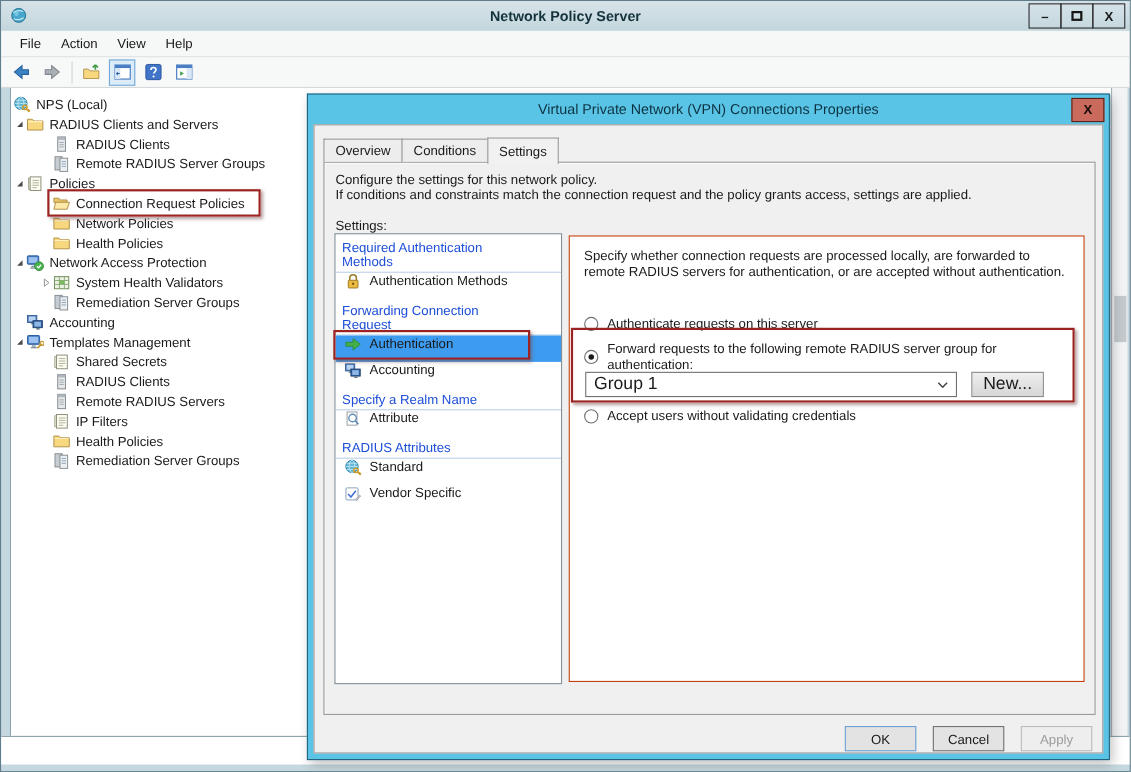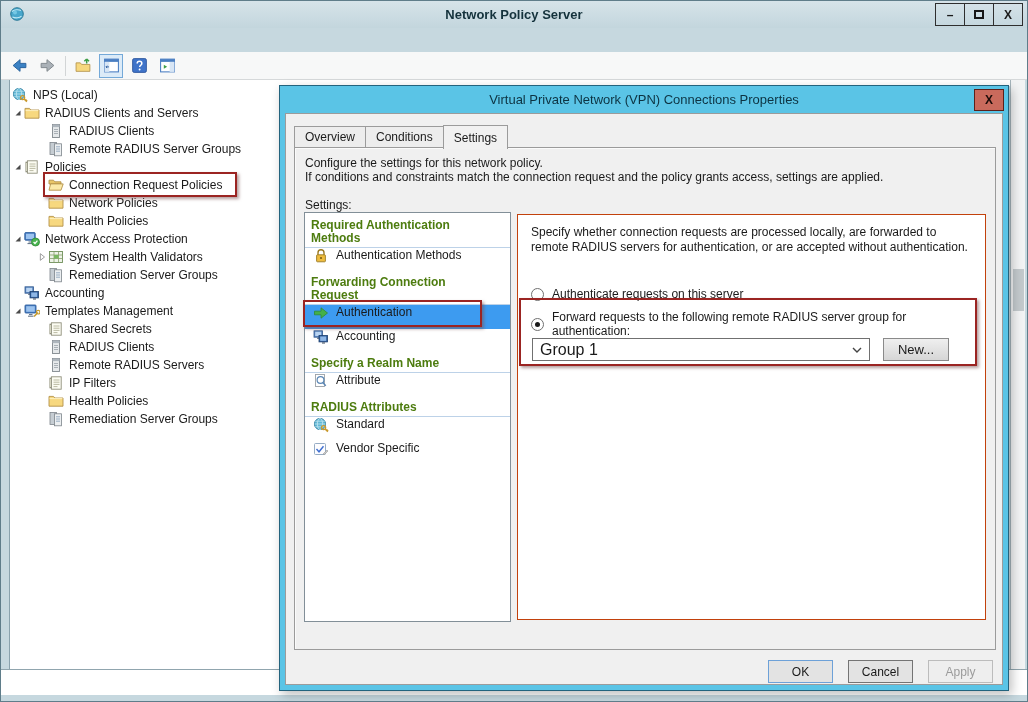--- a/index.html
+++ b/index.html
@@ -70,40 +70,40 @@
              border:1px solid #9b9b9b; background:#f0f0f0;
              box-shadow:inset 1px 1px 0 #fbfbfb; }
 
   .intro1 { position:absolute; left:10px; top:8px;  font-size:12px; }
   .intro2 { position:absolute; left:10px; top:22px; font-size:12px; }
   .setlbl { position:absolute; left:10px; top:50px; font-size:12px; }
 
   .listbox { position:absolute; left:9px; top:64px; width:207px; height:410px;
              background:#fff; border:1px solid #828f98; padding-top:2px; overflow:hidden; }
   .sec-title { border-bottom:1px solid #bdd2e8; padding:4px 6px 2px; }
-  .sec-title span { display:block; max-width:158px; color:#4d7c0f; font-weight:bold;
+  .sec-title span { display:block; max-width:158px; color:#1d4ed8; font-weight:normal;
                     font-size:12px; line-height:13px; }
   .sitem { height:24px; display:flex; gap:7px; padding-left:8px; font-size:12px; }
   .sitem.selected { background:#3d9bf0; }
   .sicon { width:16px; height:16px; flex:0 0 16px; }
 
   .rpanel { position:absolute; left:222px; top:66px; width:469px; height:406px;
             background:#fff; border:1px solid #c2410c; }
   .rdesc { position:absolute; left:13px; top:10px; width:444px; font-size:12px; line-height:15px; }
   .radio-row { position:absolute; left:13px; display:flex; align-items:center; gap:8px; font-size:12px; }
   .radio { width:13px; height:13px; border-radius:50%; border:1px solid #707070;
            background:#fff; position:relative; flex:0 0 13px; }
   .radio.sel::after { content:""; position:absolute; left:3px; top:3px; width:5px; height:5px;
                       border-radius:50%; background:#1a1a1a; }
   .combo { position:absolute; left:14px; top:123px; width:338px; height:23px; background:#fff;
            border:1px solid #707070; display:flex; align-items:center; font-size:16px; padding:0 7px; }
   .combo .chev { margin-left:auto; display:flex; }
   .newbtn { position:absolute; left:365px; top:123px; width:66px; height:23px;
             background:linear-gradient(#efefef,#d6d6d6); border:1px solid #8a8a8a;
-            font-size:13px; display:flex; align-items:center; justify-content:center; }
+            font-size:16px; display:flex; align-items:center; justify-content:center; }
 
   .fbtn { position:absolute; top:546px; width:65px; height:23px; font-size:12px;
           display:flex; align-items:center; justify-content:center;
           background:#e3e3e3; border:1px solid #747474; }
   #btn-ok { left:482px; border-color:#6da1d8; }
   #btn-cancel { left:562px; }
   #btn-apply { left:642px; color:#9b9b9b; border-color:#bcbcbc; background:#eeeeee; }
 
   
   .redbox { position:absolute; border:2px solid #9b2422;
@@ -250,20 +250,26 @@
         </div>
       <div class="wbtn">
           <span class="glyph-max"></span>
         </div>
       <div class="wbtn">
           <span>X</span>
         </div>
     </div>
   </div>
 
+  <div class="menubar">
+    <span class="mitem">File</span>
+    <span class="mitem">Action</span>
+    <span class="mitem">View</span>
+    <span class="mitem">Help</span>
+  </div>
 
   <div class="toolbar">
     <div class="tbtn">
         <svg width="17" height="17">
           <use href="#sym-back"></use>
         </svg>
       </div>
     <div class="tbtn">
         <svg width="17" height="17">
           <use href="#sym-fwd"></use>
@@ -535,20 +541,24 @@
             </div>
           <div class="combo">
             <span>Group 1</span>
             <span class="chev">
                 <svg width="10" height="6">
                   <use href="#sym-chev"></use>
                 </svg>
               </span>
           </div>
           <div class="newbtn">New...</div>
+          <div class="radio-row" style="top:156px">
+            <span class="radio"></span>
+            <span>Accept users without validating credentials</span>
+            </div>
         </div>
       </div>
 
       <div class="fbtn" id="btn-ok">OK</div>
       <div class="fbtn" id="btn-cancel">Cancel</div>
       <div class="fbtn" id="btn-apply">Apply</div>
     </div>
   </div>
 
   <div class="redbox" id="rb1"></div>

